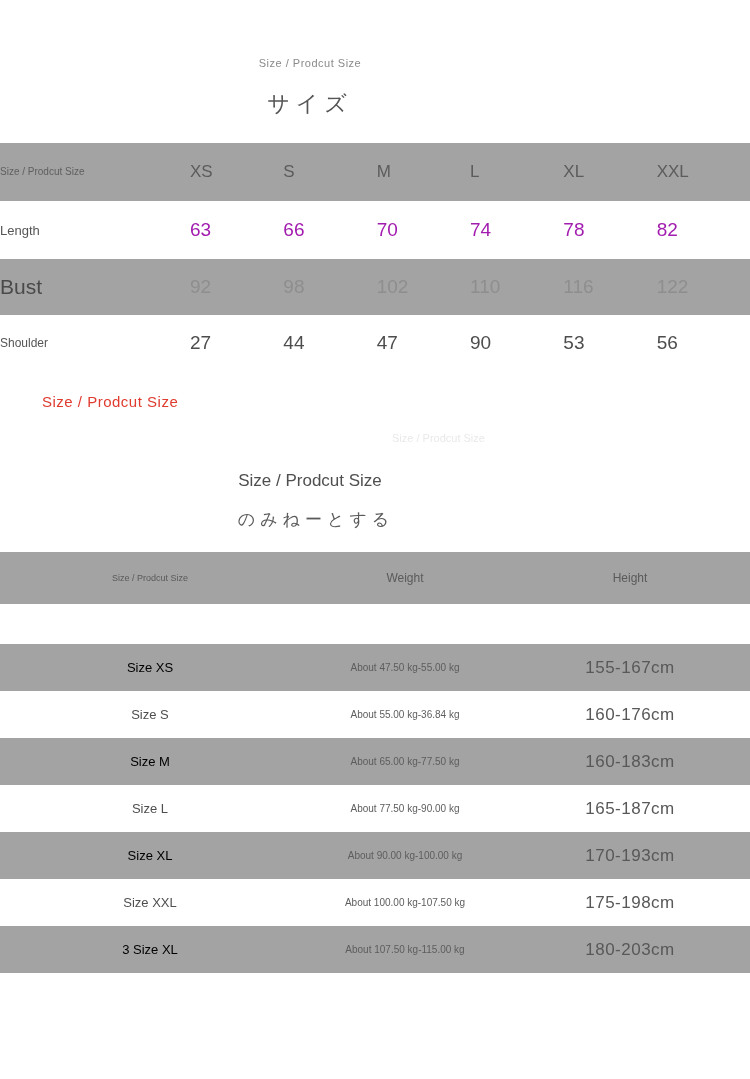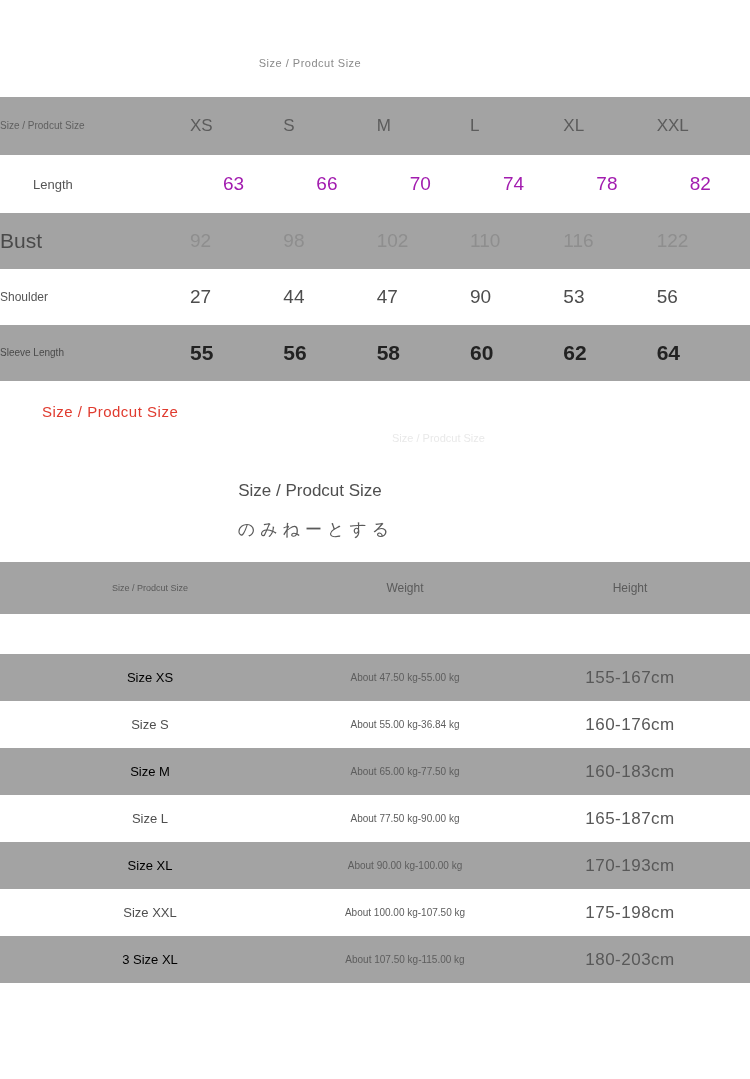--- a/index.html
+++ b/index.html
@@ -58,21 +58,21 @@
     width: 190px;
     padding-left: 42px;
     box-sizing: border-box;
     text-align: left;
   }
   .t1-cell {
     text-align: left;
   }
 
   .r1 td { height: 58px; }
-  .r2 td { height: 58px; padding-left: 33px; }
+  .r2 td { height: 58px; }
   .r3 td { height: 56px; }
   .r4 td { height: 56px; }
   .r5 td { height: 56px; }
 
   .hdr-label {
     font-size: 10px;
     color: #5f5f5f;
     line-height: 12px;
   }
   .hdr-cell {
@@ -157,20 +157,21 @@
   .t2-weight { font-size: 10px; color: #5d5d5d; }
   .t2-height { font-size: 17px; color: #585858; letter-spacing: 0.5px; }
   .row-dark .t2-size { color: #000000; }
 </style>
 </head>
 <body>
 
 <div class="page">
 
   <div class="sec1-eyebrow">Size / Prodcut Size</div>
+  <div class="sec1-title">サイズ</div>
 
   <table class="table1">
     <tbody>
       <tr class="row-dark r1">
         <td class="t1-label hdr-label">Size / Prodcut Size</td>
         <td class="t1-cell hdr-cell">XS</td>
         <td class="t1-cell hdr-cell">S</td>
         <td class="t1-cell hdr-cell">M</td>
         <td class="t1-cell hdr-cell">L</td>
         <td class="t1-cell hdr-cell">XL</td>
@@ -200,29 +201,20 @@
       <tr class="row-light r4">
         <td class="t1-label lbl-shoulder">Shoulder</td>
         <td class="t1-cell val-shoulder">27</td>
         <td class="t1-cell val-shoulder">44</td>
         <td class="t1-cell val-shoulder">47</td>
         <td class="t1-cell val-shoulder">90</td>
         <td class="t1-cell val-shoulder">53</td>
         <td class="t1-cell val-shoulder">56</td>
       </tr>
 
-      <tr class="row-dark r5">
-        <td class="t1-label lbl-sleeve">Sleeve Length</td>
-        <td class="t1-cell val-sleeve">55</td>
-        <td class="t1-cell val-sleeve">56</td>
-        <td class="t1-cell val-sleeve">58</td>
-        <td class="t1-cell val-sleeve">60</td>
-        <td class="t1-cell val-sleeve">62</td>
-        <td class="t1-cell val-sleeve">64</td>
-      </tr>
     </tbody>
   </table>
 
   <div class="red-note">Size / Prodcut Size</div>
   <div class="ghost-note">Size / Prodcut Size</div>
 
   <div class="sec2-title">Size / Prodcut Size</div>
   <div class="sec2-sub">のみねーとする</div>
 
   <table class="table2">

